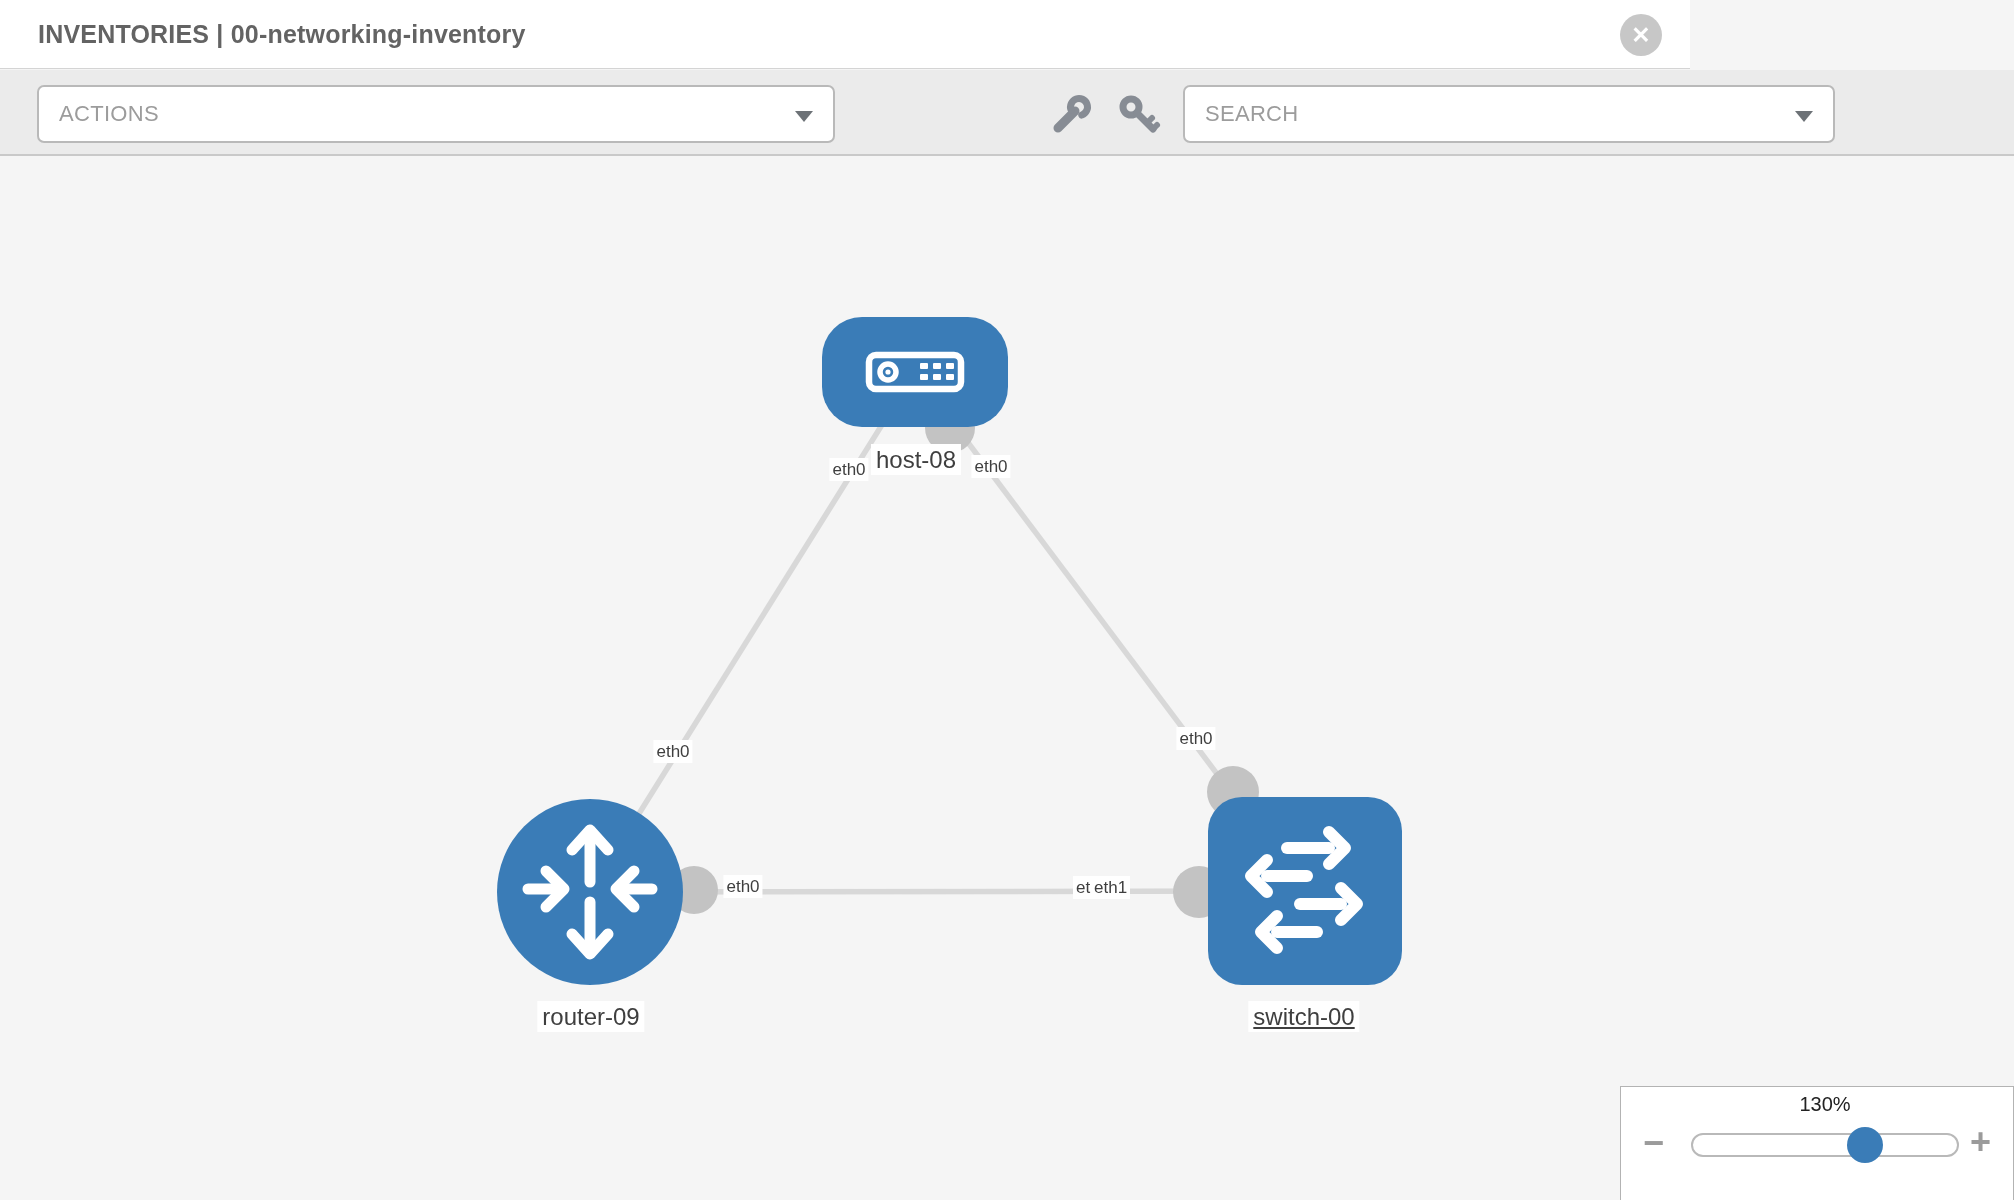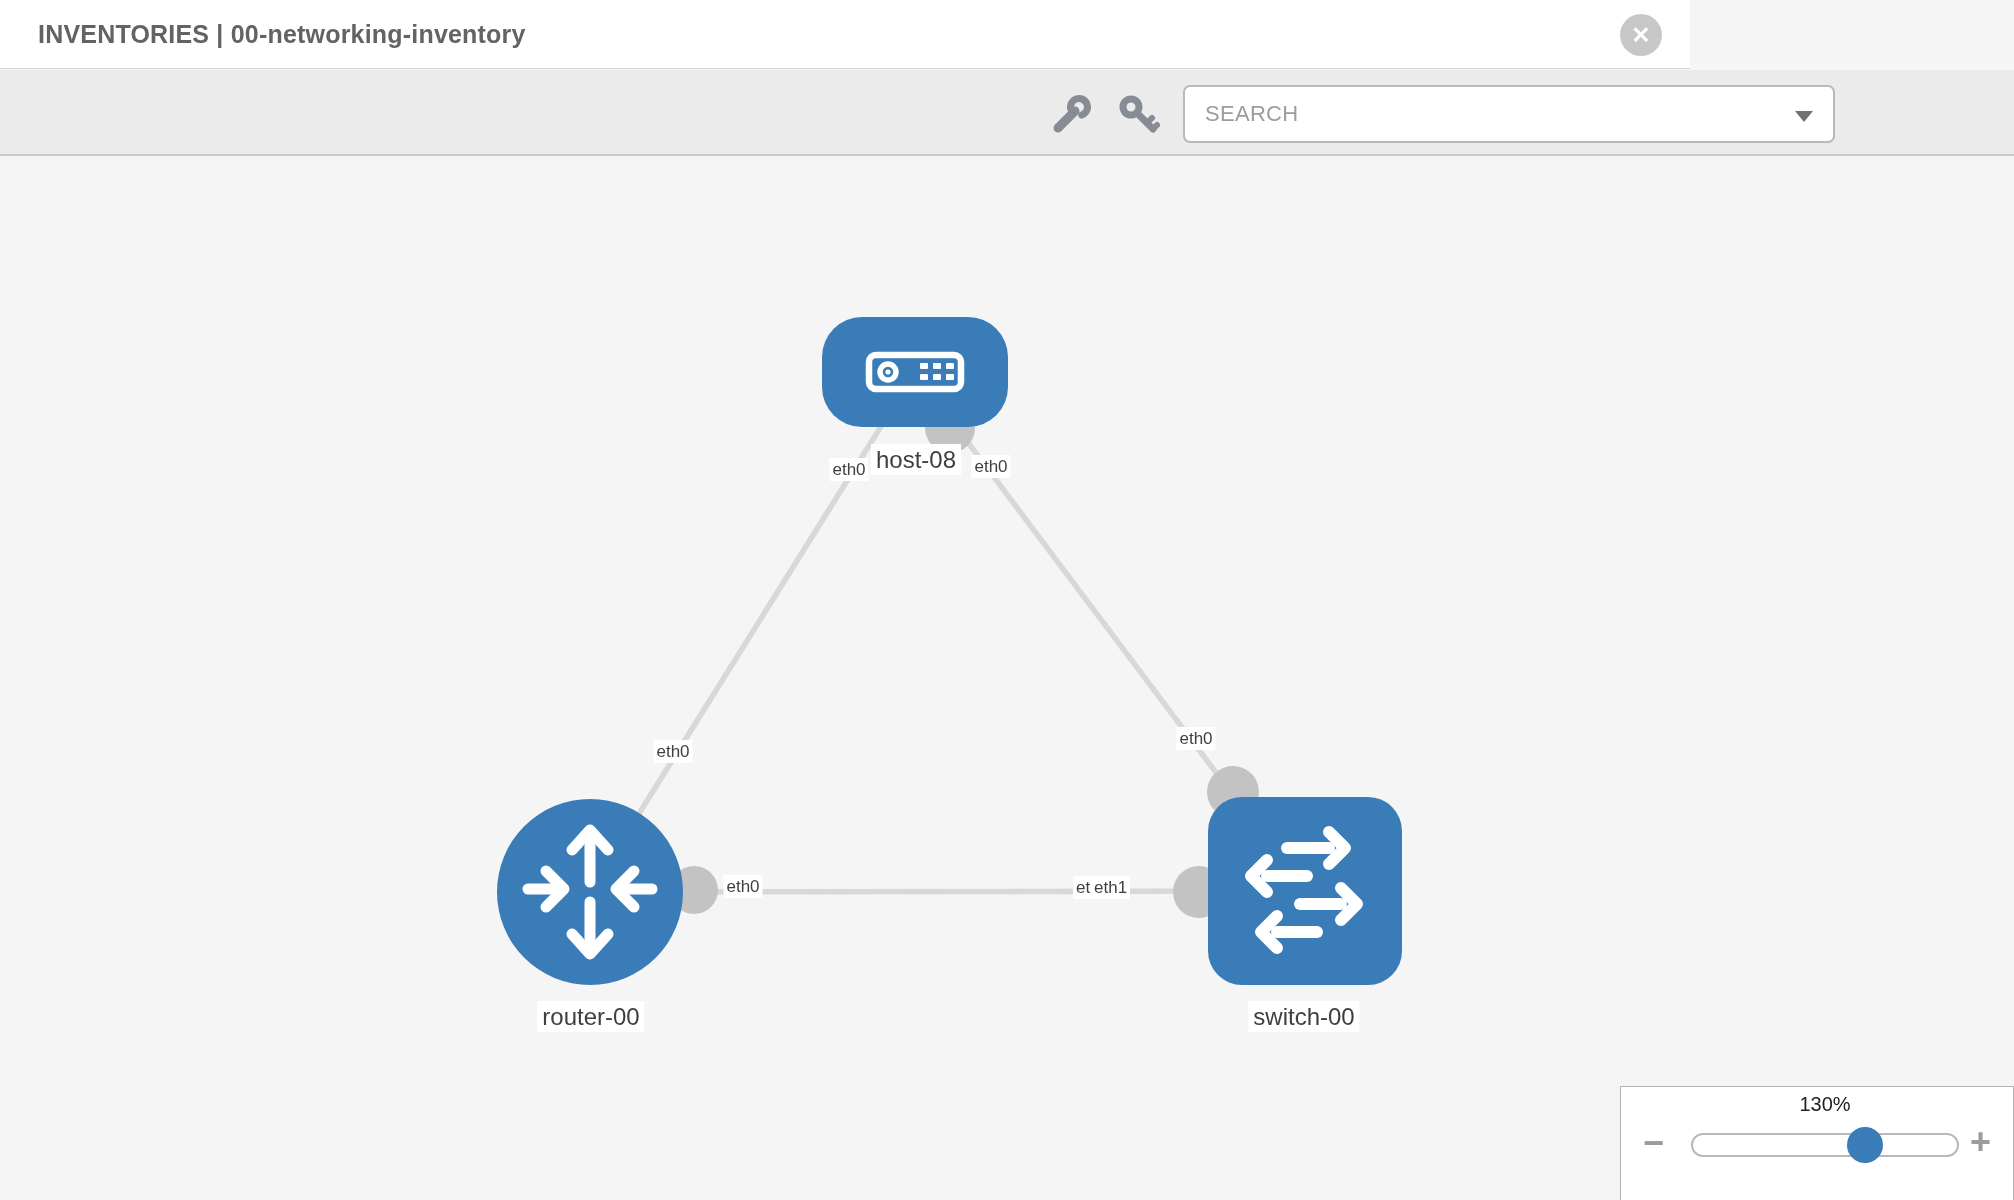--- a/index.html
+++ b/index.html
@@ -61,20 +61,24 @@
 <body>
 
 <div class="header">
   <div class="page-title">INVENTORIES | 00-networking-inventory</div>
   <button class="close-btn">
     <span>✕</span>
   </button>
 </div>
 
 <div class="toolbar">
+  <div class="select-box actions-box">
+    <span class="label">ACTIONS</span>
+    <span class="caret"></span>
+  </div>
 
   <button class="tool-icon-btn wrench-btn">
     <svg width="46" height="46" viewBox="0 0 46 46">
       <g stroke="#878c94" fill="none" stroke-linecap="round">
         <line x1="10" y1="36" x2="27" y2="19" stroke-width="9"></line>
         <circle cx="31" cy="15" r="8.5" stroke-width="7" stroke-dasharray="40 14" transform="rotate(160 31 15)"></circle>
       </g>
     </svg>
   </button>
 
@@ -160,22 +164,22 @@
 
   <div class="graph-label iface-label centered" style="left:849px;  top:300px;">eth0</div>
   <div class="graph-label iface-label centered" style="left:991px;  top:297px;">eth0</div>
   <div class="graph-label iface-label centered" style="left:673px;  top:582px;">eth0</div>
   <div class="graph-label iface-label centered" style="left:1196px; top:569px;">eth0</div>
   <div class="graph-label iface-label centered" style="left:743px;  top:717px;">eth0</div>
   <div class="graph-label iface-label" style="left:1073px; top:718px;">eth1</div>
   <div class="graph-label iface-label" style="left:1091px; top:718px;">eth1</div>
 
   <div class="graph-label node-label centered" style="left:916px;  top:286px;">host-08</div>
-  <div class="graph-label node-label centered" style="left:591px;  top:843px;">router-00</div>
-  <div class="graph-label node-label centered" style="left:1304px; top:843px;">switch-00</div>
+  <div class="graph-label node-label centered" style="left:591px;  top:843px;">router-09</div>
+  <div class="graph-label node-label centered" style="left:1304px; top:843px;text-decoration:underline;">switch-00</div>
 </div>
 
 <div class="zoom-panel">
   <div class="zoom-value">130%</div>
   <button class="zoom-btn zoom-out-btn">−</button>
   <div class="zoom-slider">
     <div class="zoom-thumb"></div>
   </div>
   <button class="zoom-btn zoom-in-btn">+</button>
 </div>

